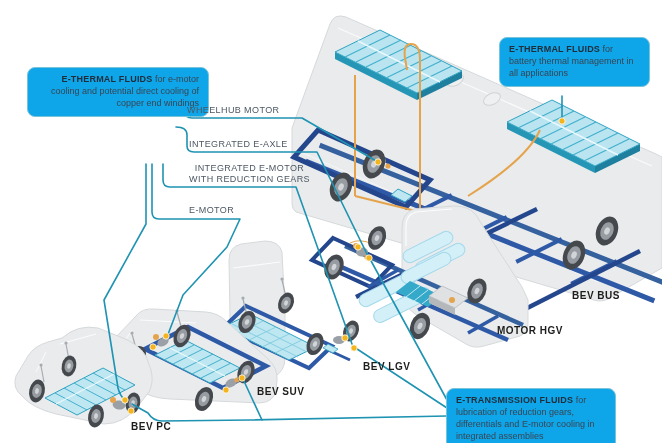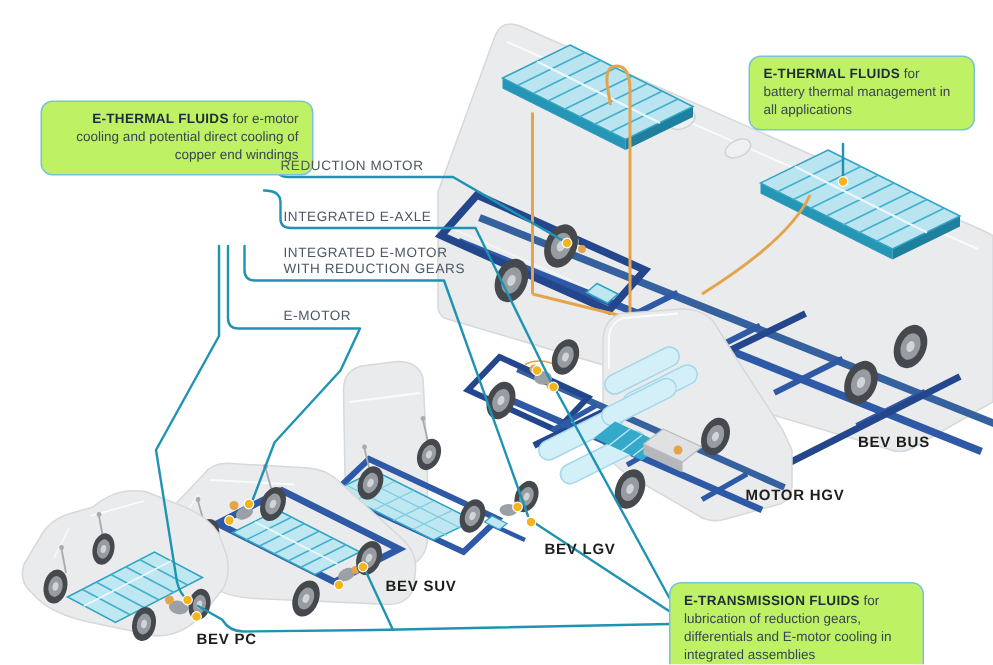--- a/index.html
+++ b/index.html
@@ -1,30 +1,30 @@
 <!DOCTYPE html>
 <html><head>
 <meta charset="utf-8">
 <style>
   html,body{margin:0;padding:0;background:#fff;}
   #stage{position:relative;width:662px;height:443px;background:#fff;overflow:hidden;
          font-family:"Liberation Sans",sans-serif;}
   #art{position:absolute;left:0;top:0;}
-  .callout{position:absolute;background:#bef264;border:1.5px solid #79c3d9;border-radius:8px;
+  .callout{position:absolute;background:#0ea5e9;border:1.5px solid #79c3d9;border-radius:8px;
            padding:6px 9px;font-size:9px;line-height:1.32;color:#3a4552;box-sizing:border-box;}
   .callout .b{font-weight:bold;color:#1f2d3a;letter-spacing:.2px;}
   .callout p{margin:0;}
   .callout p + p{margin-top:6px;}
   #callout-left{left:27px;top:67px;width:182px;text-align:right;}
   #callout-battery{left:499px;top:37px;width:151px;}
   #callout-transmission{left:446px;top:388px;width:170px;}
   .comp-label{position:absolute;font-size:9px;letter-spacing:.4px;color:#4d5763;white-space:pre-line;line-height:1.25;}
   #lbl-wheelhub{left:187px;top:105px;}
   #lbl-eaxle{left:189px;top:139px;}
-  #lbl-reduction{left:189px;top:163px;}
+  #lbl-reduction{left:189px;top:163px;text-align:center;}
   #lbl-emotor{left:189px;top:205px;}
   .veh-label{position:absolute;font-size:10px;font-weight:bold;color:#1d1d1b;letter-spacing:.5px;}
   #lbl-pc{left:131px;top:421px;}
   #lbl-suv{left:257px;top:386px;text-align:center;}
   #lbl-lgv{left:363px;top:361px;}
   #lbl-hgv{left:497px;top:325px;}
   #lbl-bus{left:572px;top:290px;}
 </style>
 </head>
 <body>
@@ -364,21 +364,21 @@
   </div>
 
   <div class="callout" id="callout-battery">
     <p><span class="b">E-THERMAL FLUIDS</span><span> for battery thermal management in all applications</span></p>
   </div>
 
   <div class="callout" id="callout-transmission">
     <p><span class="b">E-TRANSMISSION FLUIDS</span><span> for lubrication of reduction gears, differentials and E-motor cooling in integrated assemblies</span></p>
   </div>
 
-  <div class="comp-label" id="lbl-wheelhub">REDUCTION MOTOR</div>
+  <div class="comp-label" id="lbl-wheelhub">WHEELHUB MOTOR</div>
   <div class="comp-label" id="lbl-eaxle">INTEGRATED E-AXLE</div>
   <div class="comp-label" id="lbl-reduction">INTEGRATED E-MOTOR
 WITH REDUCTION GEARS</div>
   <div class="comp-label" id="lbl-emotor">E-MOTOR</div>
 
   <div class="veh-label" id="lbl-pc">BEV PC</div>
   <div class="veh-label" id="lbl-suv">BEV SUV</div>
   <div class="veh-label" id="lbl-lgv">BEV LGV</div>
   <div class="veh-label" id="lbl-hgv">MOTOR HGV</div>
   <div class="veh-label" id="lbl-bus">BEV BUS</div>

